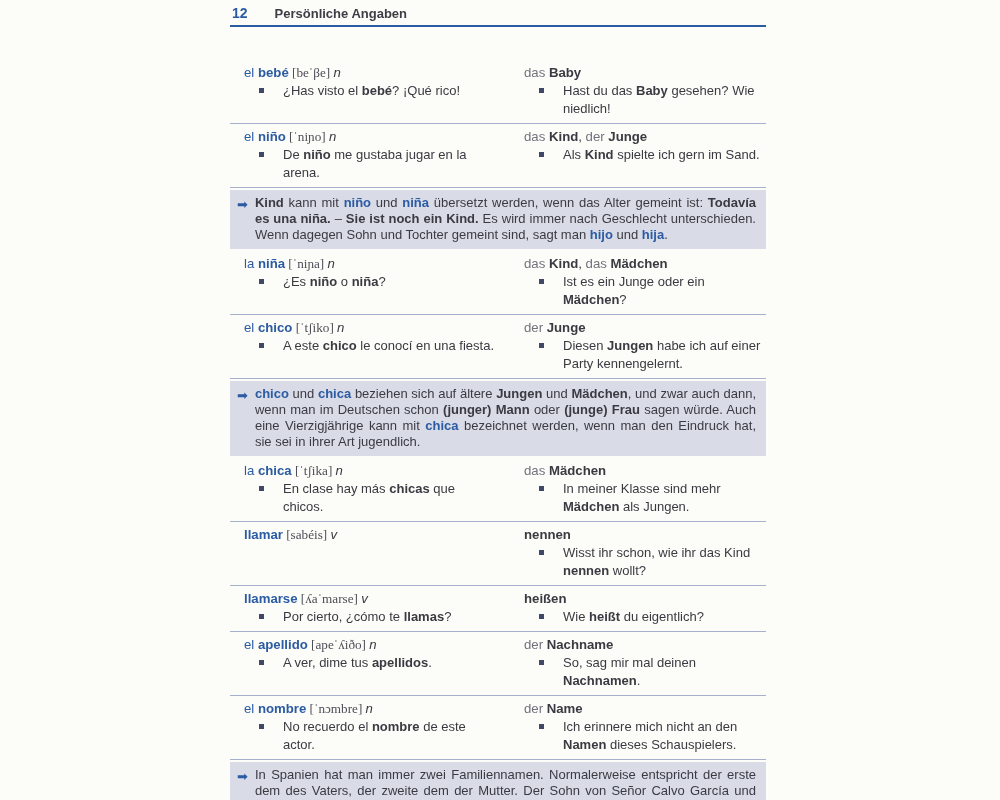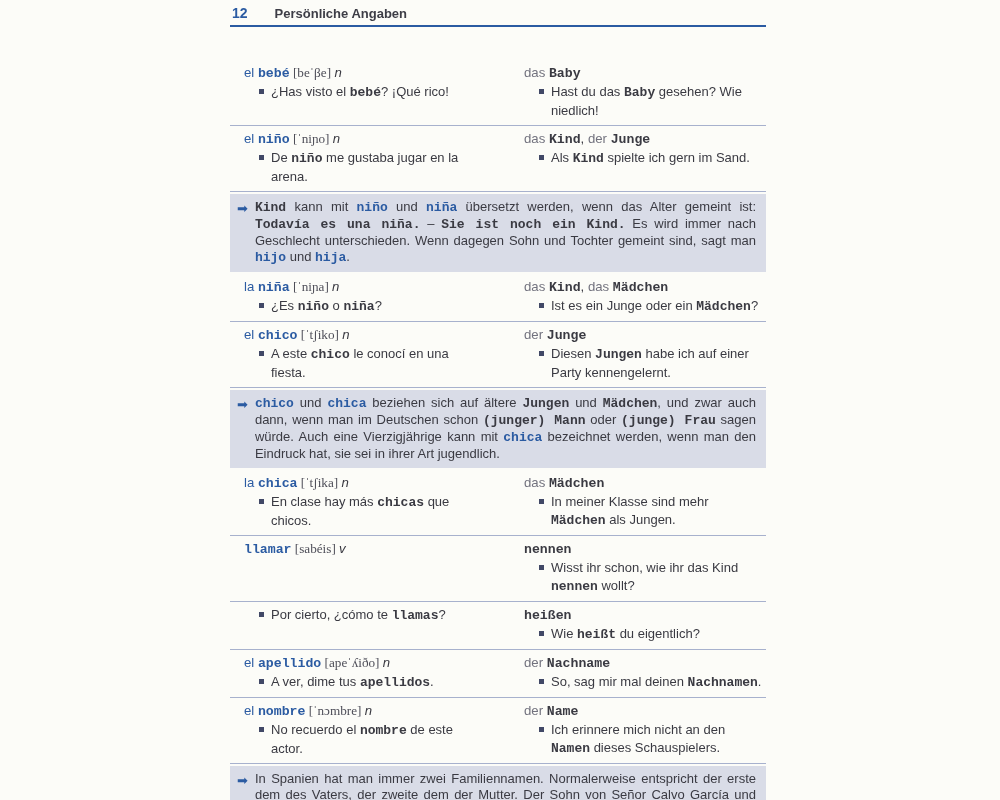--- a/index.html
+++ b/index.html
@@ -20,33 +20,33 @@
     border-bottom:2px solid var(--blue);}
   .hdr .num{color:var(--blue);font-weight:bold;font-size:14px;}
   .hdr .ttl{font-weight:bold;font-size:13px;color:#3d3d46;}
 
   .rows{display:block;}
   .row.entry{display:grid;grid-template-columns:280px 1fr;
     border-bottom:1px solid var(--divider);padding:4px 0 5px;}
   .row.entry:first-child{margin-top:33px;}
   .col{font-size:13px;line-height:18px;}
   .col .head{padding-left:14px;font-size:13.2px;}
-  .example{display:flex;margin-left:15px;padding-left:14px;}
+  .example{display:flex;margin-left:15px;padding-left:14px;gap:12px;}
   .bullet{flex:0 0 5px;width:5px;height:5px;background:#414866;margin:6px 7px 0 0;}
   .extext{display:block;}
   .col.left .extext{max-width:214px;}
   .col.right .extext{max-width:219px;}
 
   .row.note{display:flex;gap:7px;background:var(--notebg);
     margin:2px 0;padding:5px 10px 6px 7px;}
   .arrow{flex:0 0 auto;color:var(--blue);font-size:13px;line-height:19px;
     font-family:"DejaVu Sans",sans-serif;}
   .notetext{font-size:13px;line-height:16px;text-align:justify;color:var(--dark);}
 
-  .b{font-weight:bold;font-family:Liberation Mono, monospace;}
+  .b{font-weight:bold;}
   .blue{color:var(--blue);}
   .gray{color:var(--gray);}
   .i{font-style:italic;}
   .ipa{color:var(--ipa);font-family:Liberation Serif, serif;}
 </style>
 </head>
 <body>
 
 <div class="page">
   <div class="hdr">
@@ -149,20 +149,21 @@
         <div class="col right">
           <div class="head"><span class="b">nennen</span></div>
           <div class="example">
             <span class="bullet"></span>
             <span class="extext"><span>Wisst ihr schon, wie ihr das Kind </span><span class="b">nennen</span><span> wollt?</span></span>
           </div>
         </div>
       </div>
       <div class="row entry">
         <div class="col left">
+          <div class="head"><span class="b blue">llamarse</span><span class="ipa"> [ʎaˈmarse] </span><span class="i">v</span></div>
           <div class="example">
             <span class="bullet"></span>
             <span class="extext"><span>Por cierto, ¿cómo te </span><span class="b">llamas</span><span>?</span></span>
           </div>
         </div>
         <div class="col right">
           <div class="head"><span class="b">heißen</span></div>
           <div class="example">
             <span class="bullet"></span>
             <span class="extext"><span>Wie </span><span class="b">heißt</span><span> du eigentlich?</span></span>

